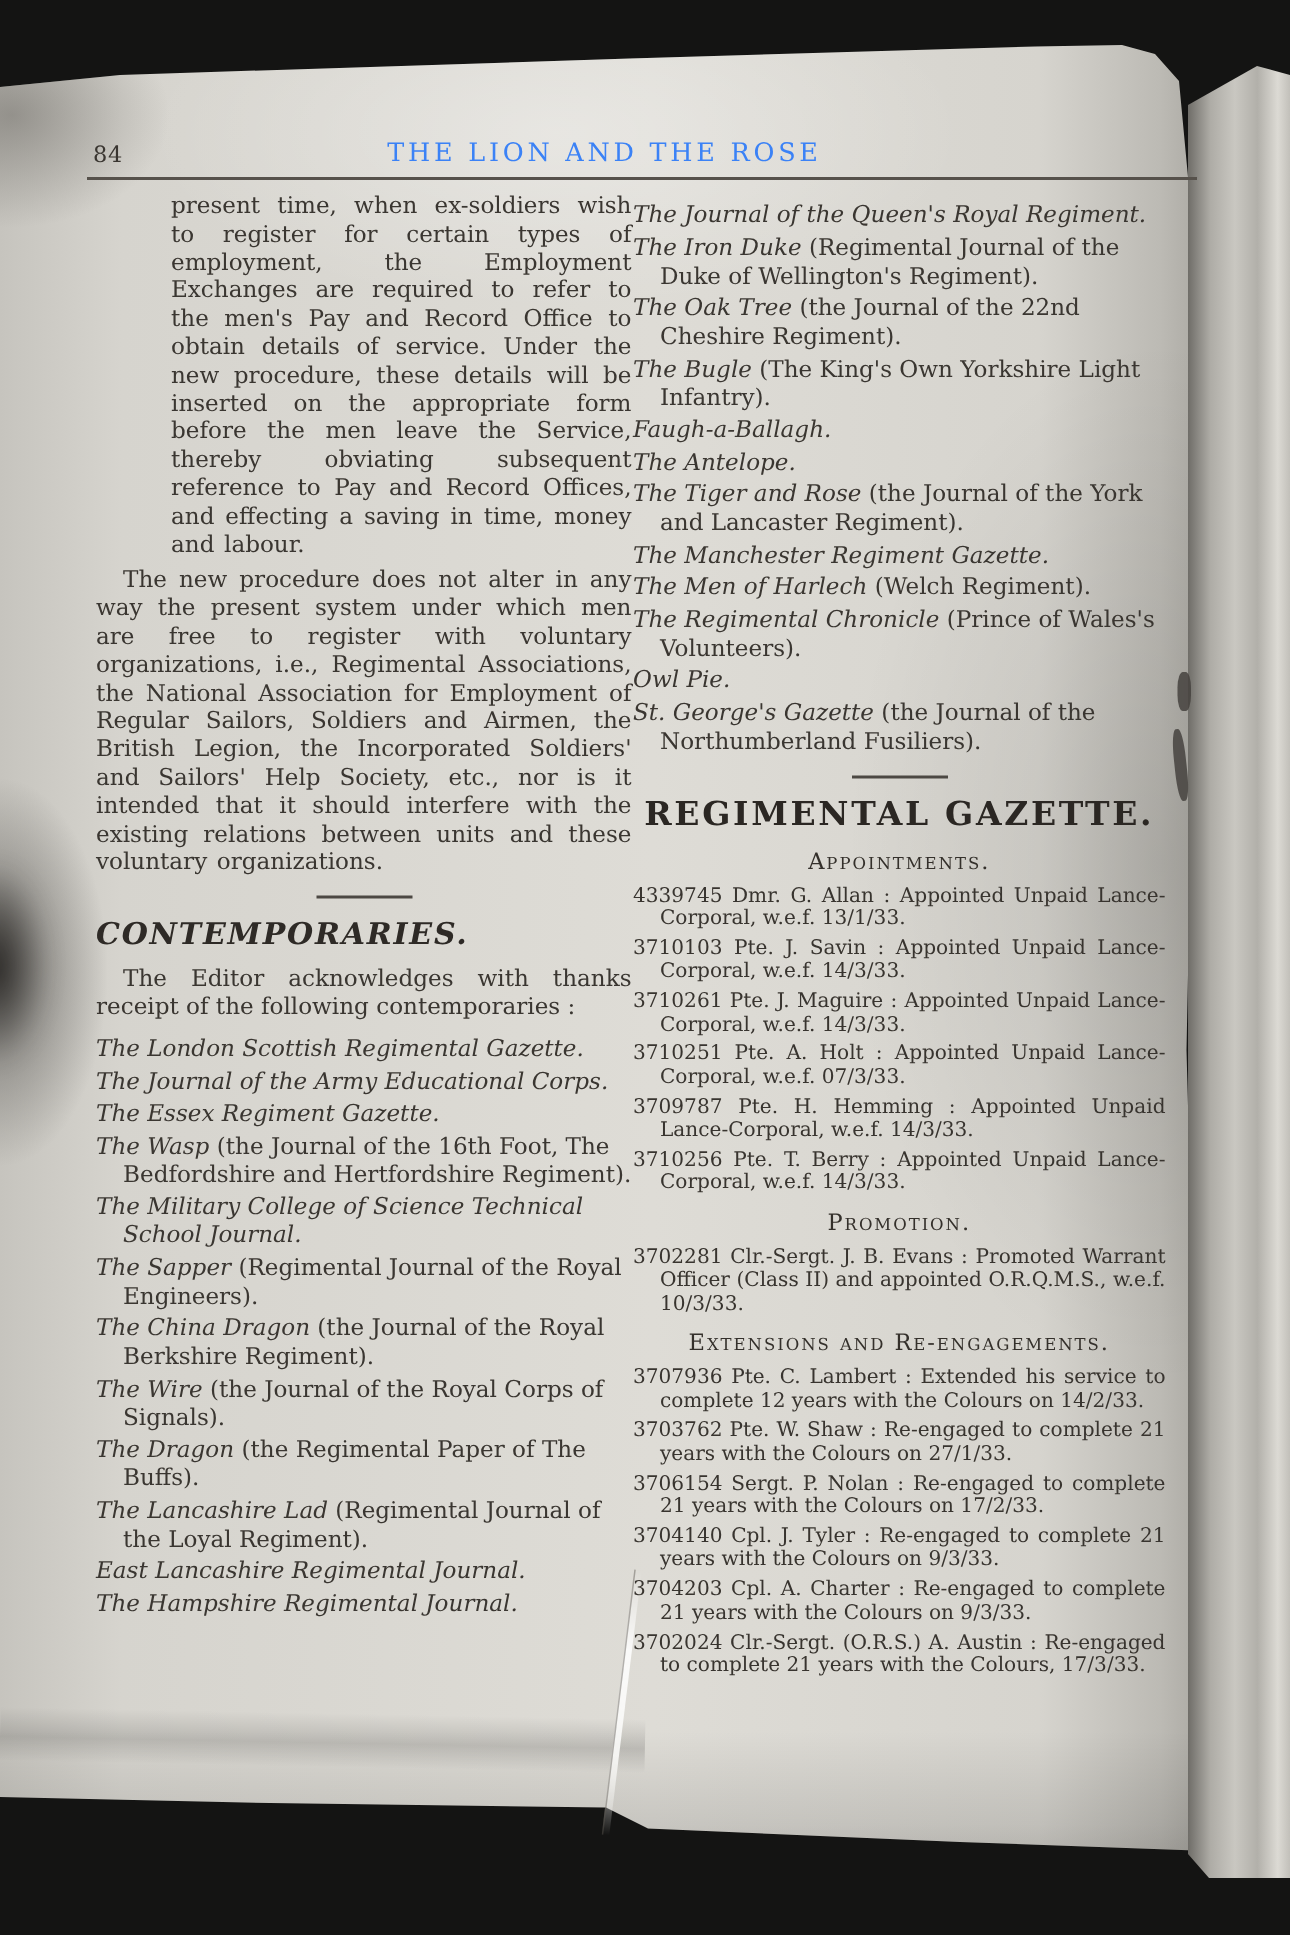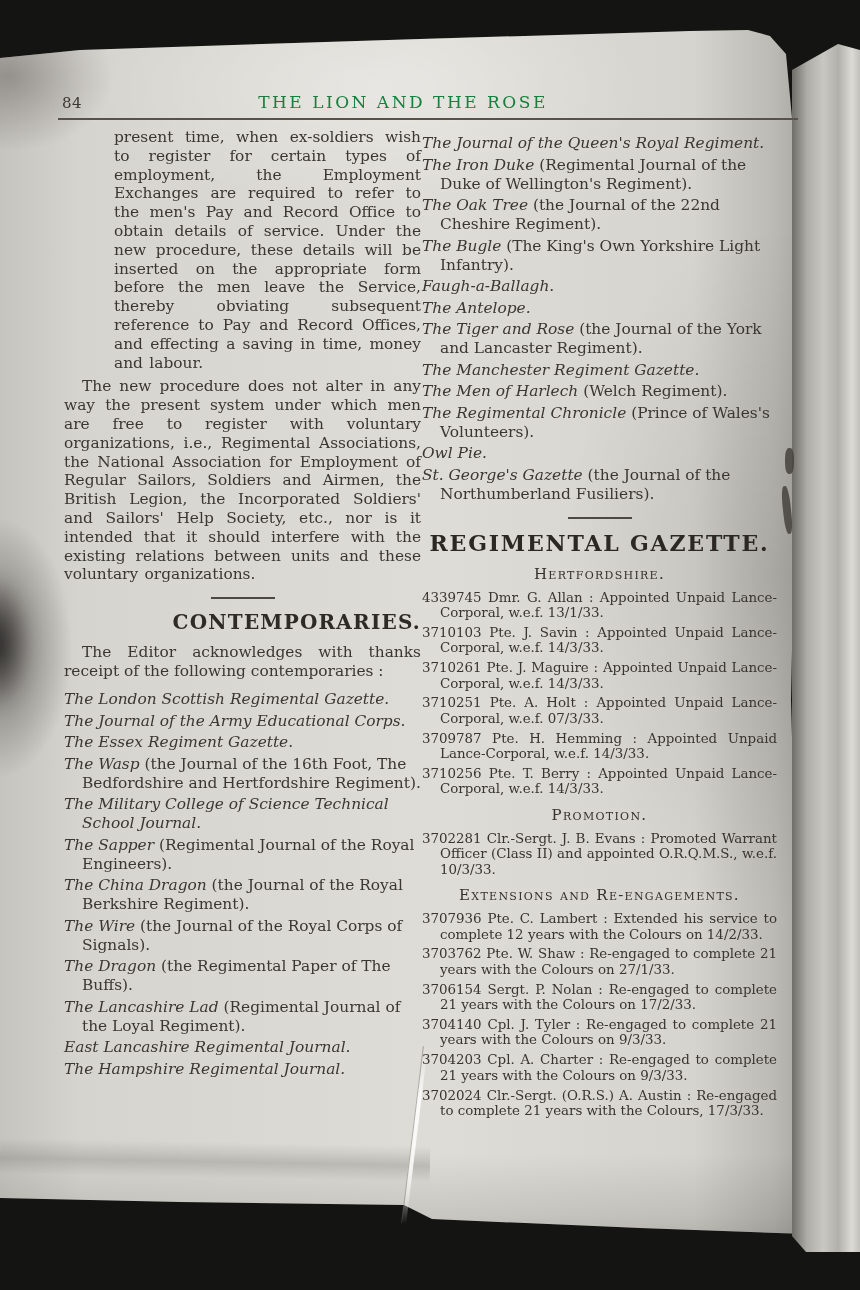--- a/index.html
+++ b/index.html
@@ -50,37 +50,37 @@
   .tear-mark-a, .tear-mark-b {
     position:absolute; background:#45423e; border-radius:40%; opacity:0.85;
   }
   .tear-mark-a { left:785px; top:448px; width:9px; height:26px; }
   .tear-mark-b { left:783px; top:486px; width:8px; height:48px; transform:rotate(-6deg); }
   
   .content { position:absolute; left:0; top:0; width:860px; height:1290px; color:#3a3631; }
   .page-num { position:absolute; left:62px; top:94px; font-size:15px; letter-spacing:0.5px; }
   .header-title {
     position:absolute; left:0; top:92px; width:806px; text-align:center;
-    font-size:17px; letter-spacing:2.5px; color:#15803d;
+    font-size:17px; letter-spacing:2.5px; color:#3b82f6;
   }
   .header-rule { position:absolute; left:58px; top:118px; width:740px; height:2px; background:#56514b; }
   .col-left  { position:absolute; left:64px;  top:128px; width:357px; }
   .col-right { position:absolute; left:422px; top:134px; width:355px; }
   .bq {
     margin:0 0 5px 50px; text-align:justify;
     font-size:15.4px; line-height:18.8px; word-spacing:1.5px;
   }
   .para {
     margin:0; text-align:justify; text-indent:18px;
     font-size:15.4px; line-height:18.8px; word-spacing:1.5px;
   }
   .divider { width:64px; height:2px; background:#4c4843; margin:13px auto 11px auto; }
   .sec-heading {
-    text-align:right; font-size:20px; font-weight:bold; letter-spacing:1.2px;
-    color:#2e2a26; margin:0 0 9px 0;
+    text-align:left; font-size:20px; font-weight:bold; letter-spacing:1.2px;
+    color:#2e2a26; margin:0 0 9px 0;font-style:italic;
   }
   .gz-heading {
     text-align:center; font-size:22px; font-weight:bold; letter-spacing:1.8px;
     color:#2b2723; margin:2px 0 8px 0;
   }
   .intro { margin:0 0 9px 0; text-align:justify; text-indent:18px; font-size:15.4px; line-height:19px; }
   .clist { margin:0; }
   .ci {
     font-size:15.4px; line-height:19px; padding-left:18px; text-indent:-18px;
     margin:0 0 2.5px 0;
@@ -146,21 +146,21 @@
         <div class="ci"><span class="t">The Manchester Regiment Gazette.</span><span></span></div>
         <div class="ci"><span class="t">The Men of Harlech</span><span> (Welch Regiment).</span></div>
         <div class="ci"><span class="t">The Regimental Chronicle</span><span> (Prince of Wales's Volunteers).</span></div>
         <div class="ci"><span class="t">Owl Pie.</span><span></span></div>
         <div class="ci"><span class="t">St. George's Gazette</span><span> (the Journal of the Northumberland Fusiliers).</span></div>
       </div>
 
       <div class="divider"></div>
       <h2 class="gz-heading">REGIMENTAL GAZETTE.</h2>
 
-      <div class="subhead">Hertfordshire.</div>
+      <div class="subhead">Appointments.</div>
       <div>
         <p class="entry">4339745 Dmr. G. Allan : Appointed Unpaid Lance-Corporal, w.e.f. 13/1/33.</p>
         <p class="entry">3710103 Pte. J. Savin : Appointed Unpaid Lance-Corporal, w.e.f. 14/3/33.</p>
         <p class="entry">3710261 Pte. J. Maguire : Appointed Unpaid Lance-Corporal, w.e.f. 14/3/33.</p>
         <p class="entry">3710251 Pte. A. Holt : Appointed Unpaid Lance-Corporal, w.e.f. 07/3/33.</p>
         <p class="entry">3709787 Pte. H. Hemming : Appointed Unpaid Lance-Corporal, w.e.f. 14/3/33.</p>
         <p class="entry">3710256 Pte. T. Berry : Appointed Unpaid Lance-Corporal, w.e.f. 14/3/33.</p>
       </div>
 
       <div class="subhead">Promotion.</div>

